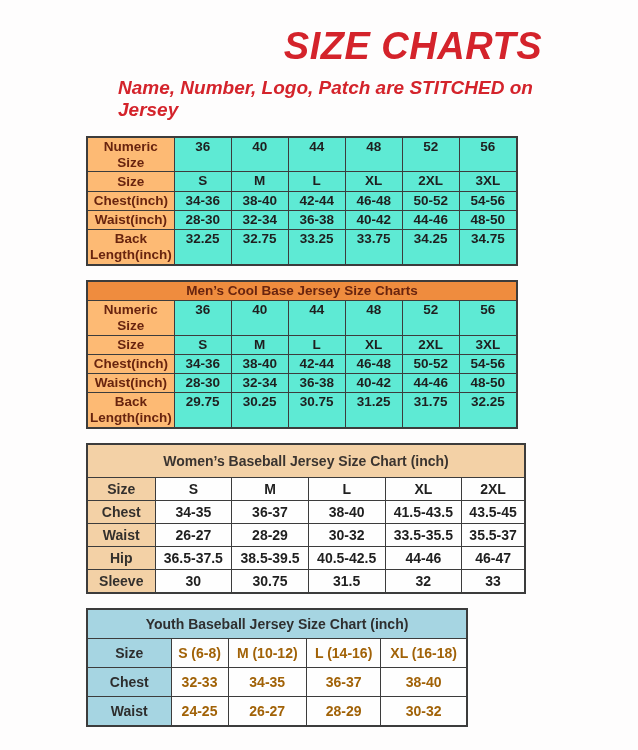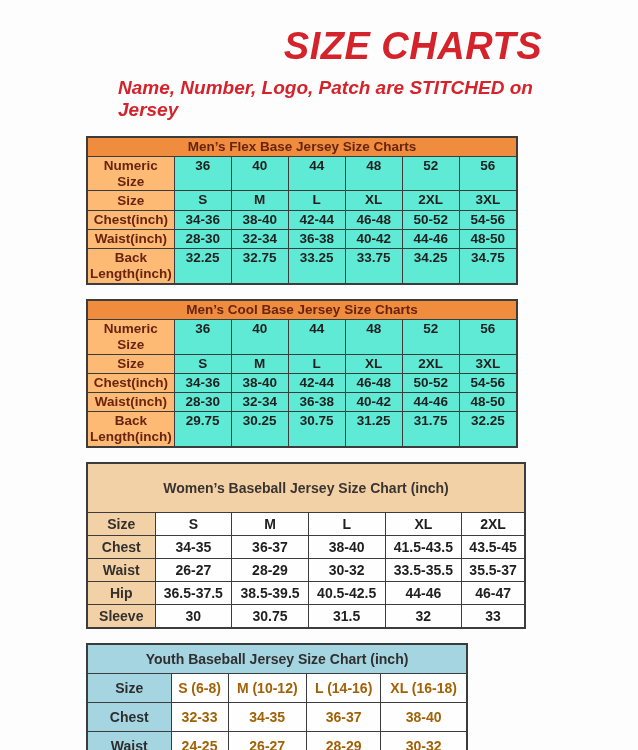--- a/index.html
+++ b/index.html
@@ -64,21 +64,21 @@
     vertical-align: top;
     line-height: 1.2;
   }
   .t-mens-cool { margin-top: 22px; }
   
   .th-peach { margin-top: 18px; width: 440px; }
   .th-peach .title-cell {
     background: #f3d1a6;
     color: #3a3430;
     font-size: 14px;
-    padding: 16px 0;
+    padding: 8px 0;
   }
   .th-peach .label-cell {
     background: #f3d1a6;
     color: #33302d;
     font-size: 14px;
     width: 68px;
     padding: 3px 2px;
   }
   .th-peach .value-cell {
     background: #fefefe;
@@ -113,23 +113,20 @@
 
 <div class="page">
   <div class="header-block">
     <h1 class="page-title">SIZE CHARTS</h1>
     <p class="page-subtitle">Name, Number, Logo, Patch are STITCHED on Jersey</p>
   </div>
   <div id="tables">
       <table class="size-table th-orange t-mens-flex">
         <tbody>
           <tr>
-            <td colspan="7" class="title-cell">Men’s Flex Base Jersey Size Charts</td>
-          </tr>
-          <tr>
             <td class="label-cell">Numeric Size</td>
             <td class="value-cell">36</td>
             <td class="value-cell">40</td>
             <td class="value-cell">44</td>
             <td class="value-cell">48</td>
             <td class="value-cell">52</td>
             <td class="value-cell">56</td>
           </tr>
           <tr>
             <td class="label-cell">Size</td>

